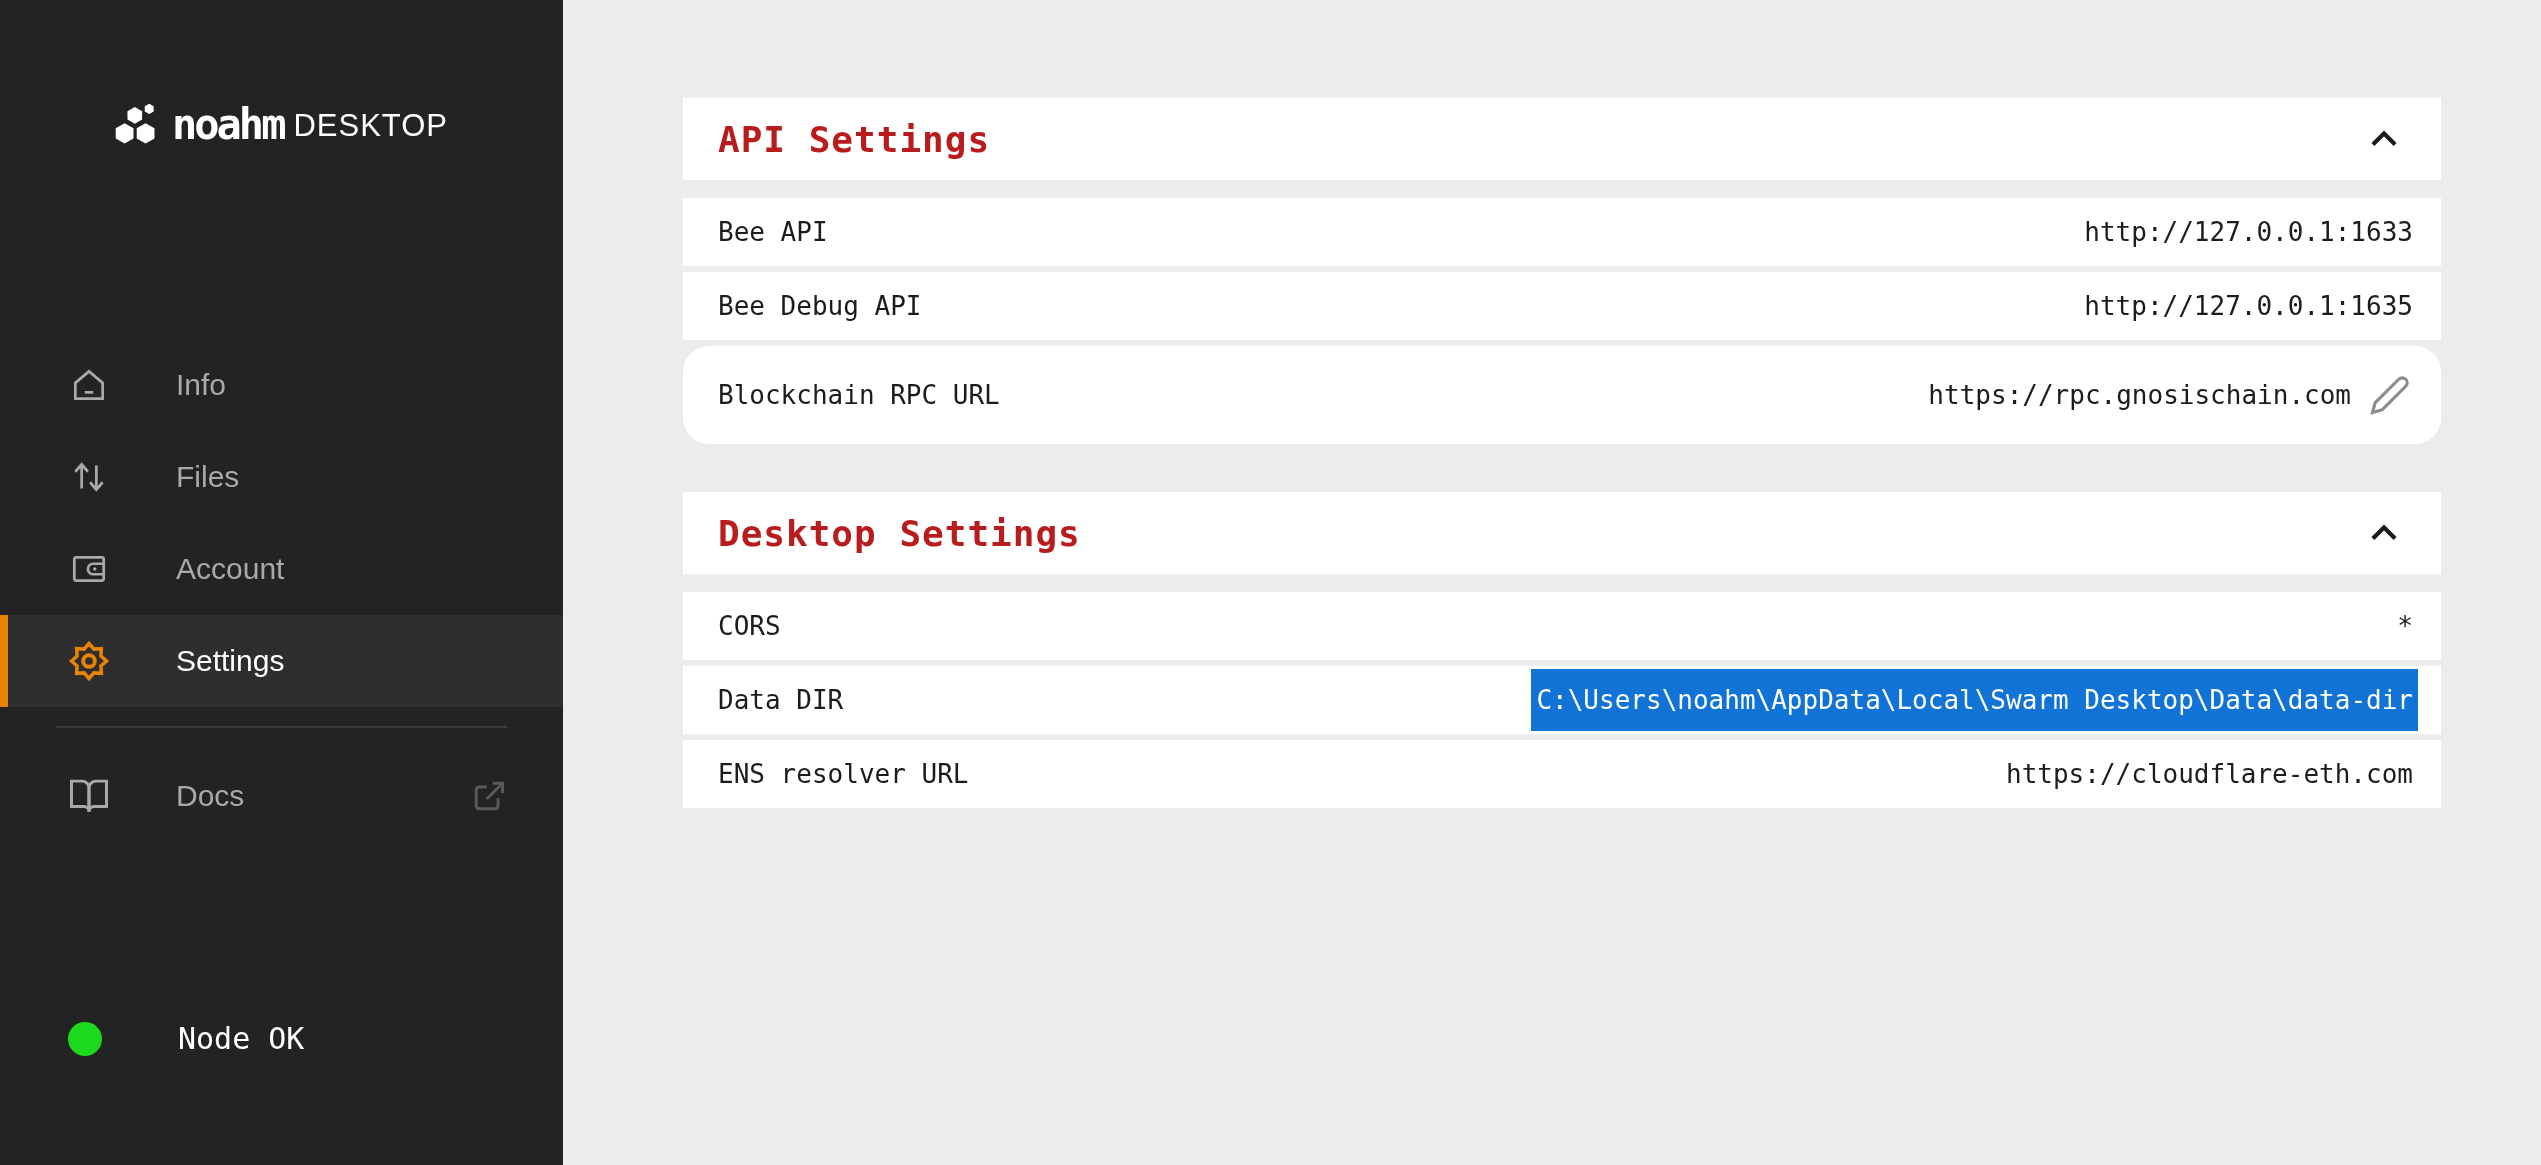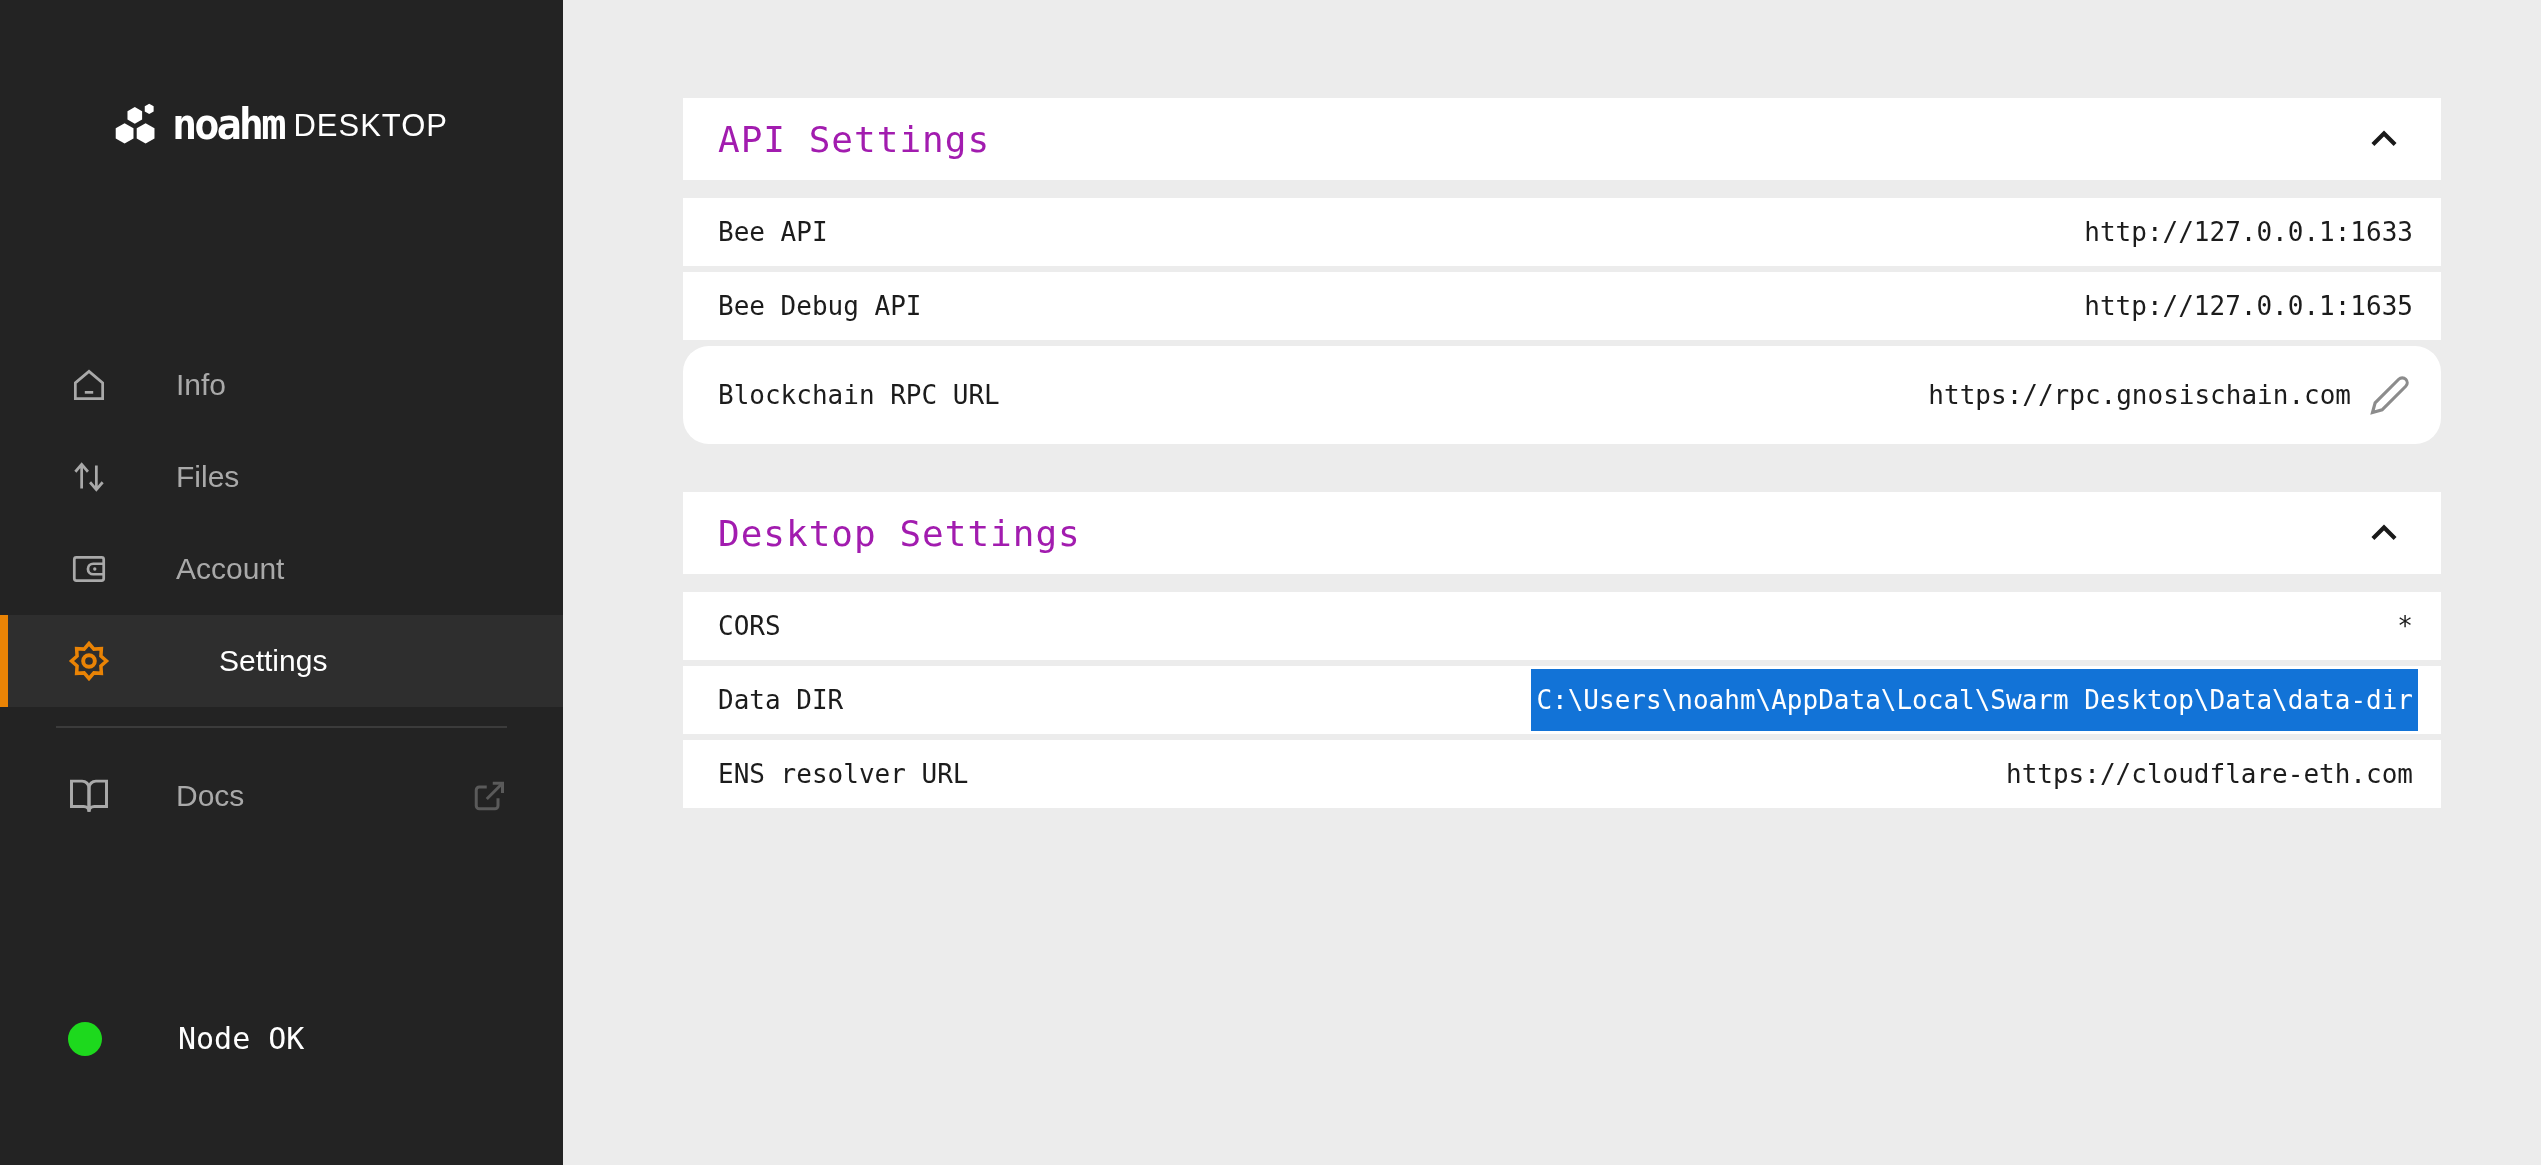--- a/index.html
+++ b/index.html
@@ -34,21 +34,21 @@
     margin-left: 10px; margin-top: 3px;
   }
   .nav { position: absolute; top: 339px; left: 0; right: 0; }
   .nav-item {
     height: 92px; display: flex; align-items: center;
     color: #a9a9a9; font-family: "Liberation Sans", sans-serif;
     font-size: 30px; cursor: pointer; position: relative;
   }
   .nav-icon { width: 42px; margin-left: 68px; display: flex; justify-content: center; align-items: center; }
   .nav-label { margin-left: 66px; }
-  .nav-item.active { background: #2e2e2e; color: #ffffff; gap: 43px; }
+  .nav-item.active { background: #2e2e2e; color: #ffffff; }
   .nav-item.active::before {
     content: ""; position: absolute; left: 0; top: 0; bottom: 0;
     width: 8px; background: #e98305;
   }
   .side-divider {
     position: absolute; top: 726px; left: 56px; right: 56px;
     height: 2px; background: #3b3b3b;
   }
   .docs-item { position: absolute; top: 750px; left: 0; right: 0; padding-right: 56px; }
   .ext { margin-left: auto; display: flex; align-items: center; }
@@ -69,21 +69,21 @@
   .main { flex: 1; padding: 98px 100px 0 120px; }
   .section { width: 100%; }
   .section + .section { margin-top: 48px; }
   .sec-header {
     height: 82px; background: #ffffff;
     display: flex; align-items: center; justify-content: space-between;
     padding: 0 38px 0 35px; margin-bottom: 18px;
     cursor: pointer;
   }
   .sec-title {
-    font-size: 36px; font-weight: 400; color: #a21caf;
+    font-size: 36px; font-weight: 700; color: #b91c1c;
     letter-spacing: 1px; font-family: "DejaVu Sans Mono", monospace;
   }
   .chev { display: flex; align-items: center; cursor: pointer; }
   .row {
     height: 68px; background: #ffffff;
     display: flex; align-items: center; justify-content: space-between;
     padding: 0 28px 0 35px; margin-bottom: 6px;
     font-size: 26px; color: #1c1c1c;
   }
   .row.tall { height: 98px; padding-right: 30px; border-radius: 26px; }

